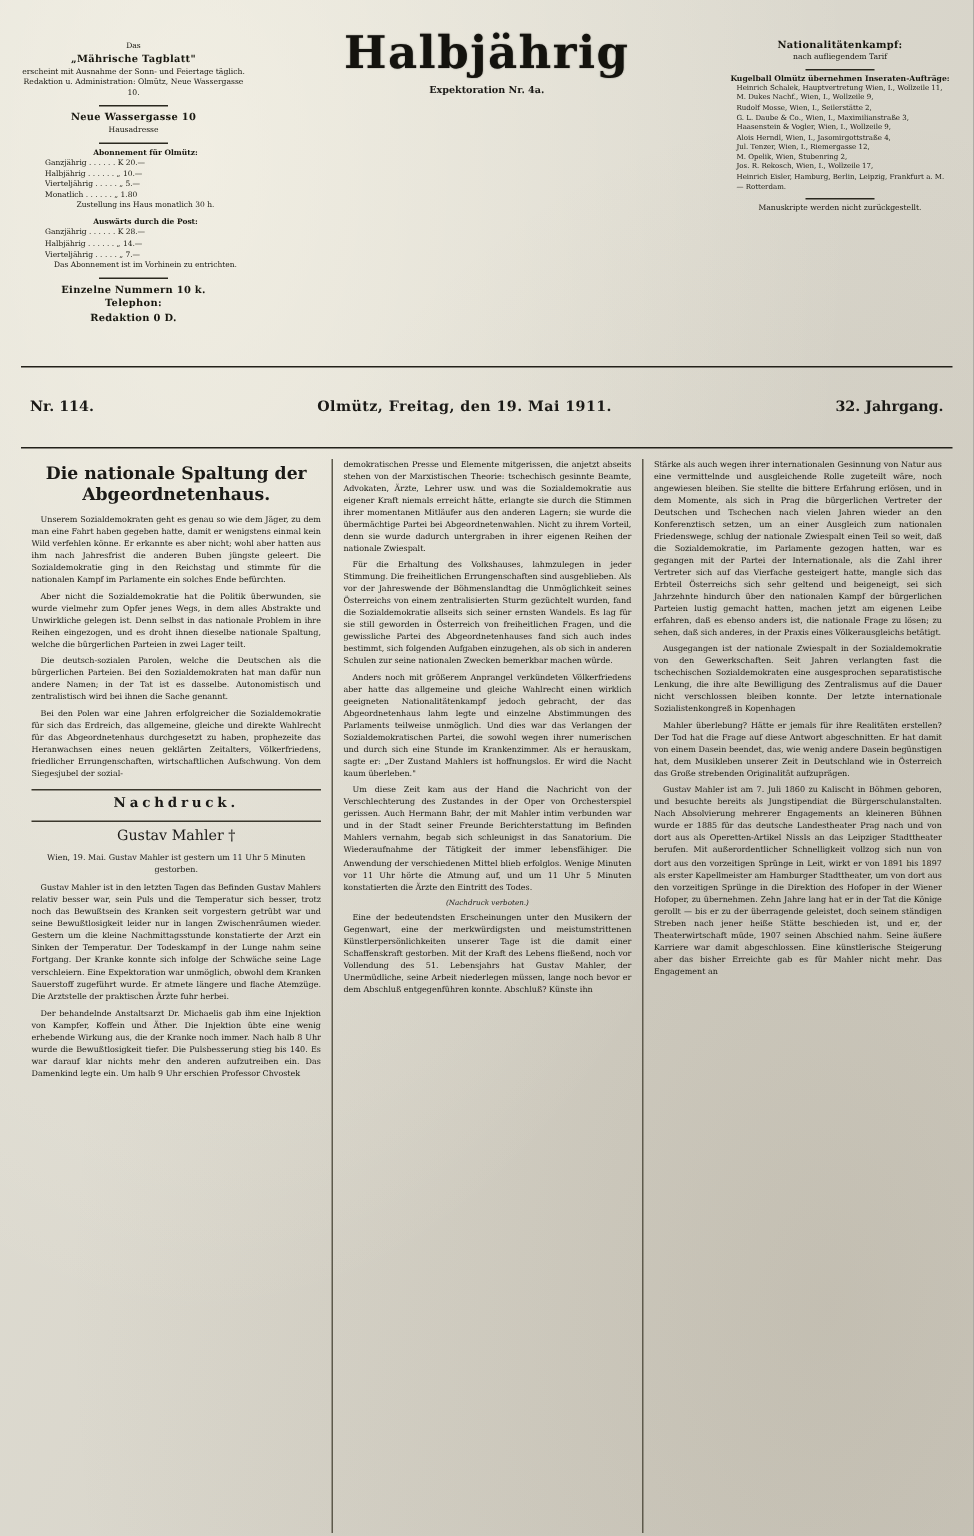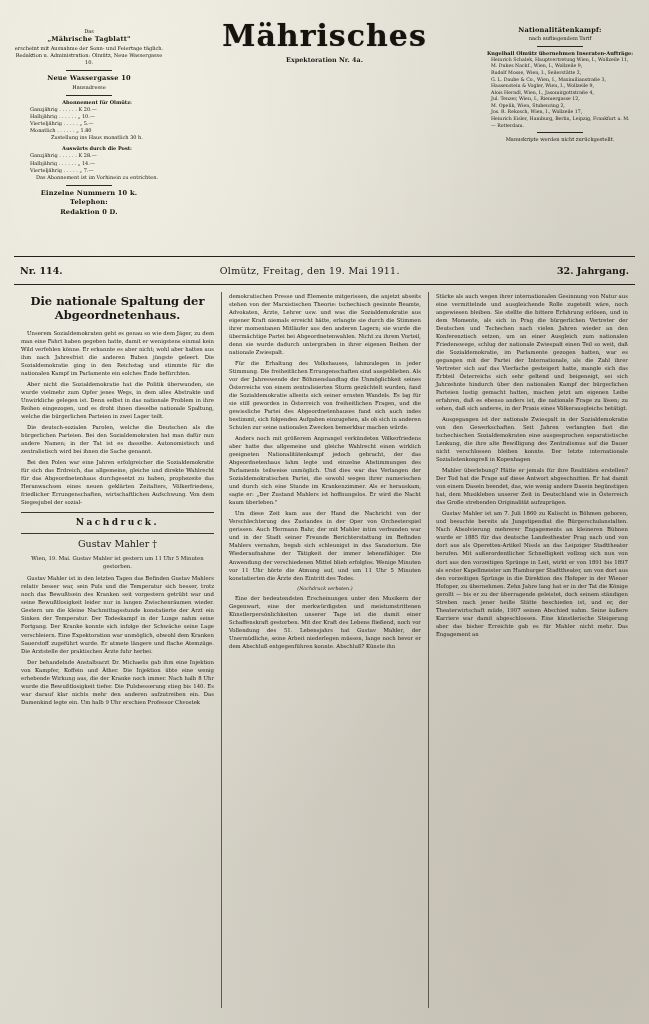--- a/index.html
+++ b/index.html
@@ -88,31 +88,31 @@
     text-shadow: 0.5px 0.5px 0 rgba(0,0,0,.6);
   }
   .logo-admin {
     font-size: 6.4px;
     font-weight: bold;
     margin-top: 3px;
   }
 
   
   .issuebar {
-    margin-top: 12px;
+    margin-top: 0;
     border-top: 1.6px solid #23211a;
     border-bottom: 1.6px solid #23211a;
-    padding: 8px 6px;
+    padding: 21px 6px;
     display: flex;
     align-items: baseline;
     justify-content: space-between;
     font-size: 9.5px;
     font-weight: bold;
   }
-  .issuebar .mid { font-size: 9.5px; font-weight: normal; letter-spacing: .3px; }
+  .issuebar .mid { font-size: 9.5px; font-weight: bold; letter-spacing: .3px; }
 
   
   .columns {
     margin-top: 7px;
     display: flex;
     height: 716px;
   }
   .col {
     width: 33.33%;
     padding: 0 7px;
@@ -208,21 +208,21 @@
           <div class="mh-line">Vierteljährig . . . . . „ 7.—</div>
           <div style="text-align:center">Das Abonnement ist im Vorhinein zu entrichten.</div>
         </div>
         <div class="mh-sep"></div>
         <div class="mh-title">Einzelne Nummern 10 k.</div>
         <div class="mh-title">Telephon:</div>
         <div class="mh-title">Redaktion 0 D.</div>
       </div>
 
       <div class="mh-center">
-        <div class="logo-top">Mährisches</div>
+        <div class="logo-top">Halbjährig</div>
         <div class="logo-admin">Expektoration Nr. 4a.</div>
       </div>
 
       <div class="mh-col right">
         <div class="mh-title">Nationalitätenkampf:</div>
         <div>nach aufliegendem Tarif</div>
         <div class="mh-sep"></div>
         <div style="font-weight:bold">Kugelball Olmütz übernehmen Inseraten-Aufträge:</div>
         <div class="mh-right-small">
           <div>Heinrich Schalek, Hauptvertretung Wien, I., Wollzeile 11,</div>

